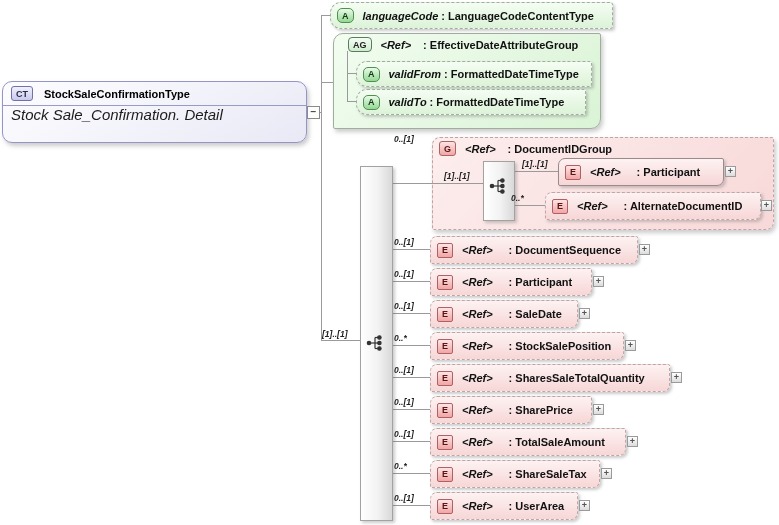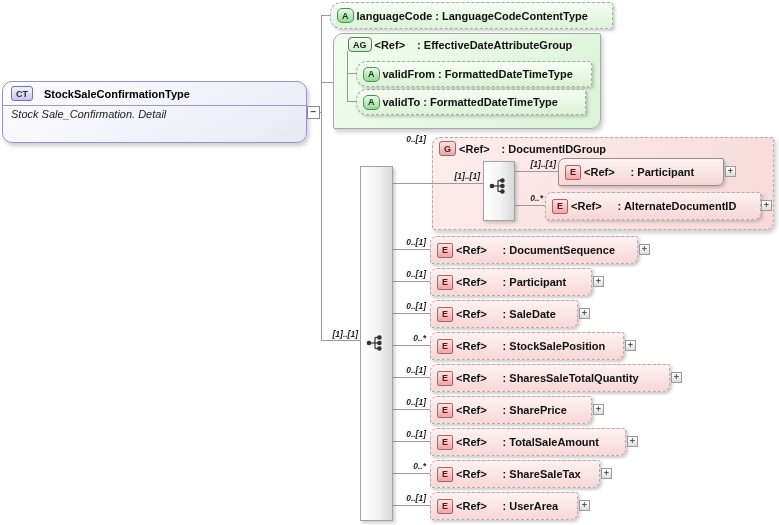--- a/index.html
+++ b/index.html
@@ -7,33 +7,33 @@
           font-family:"Liberation Sans",sans-serif;}
   svg.wires{position:absolute;left:0;top:0;z-index:2;pointer-events:none;}
 
   
   .node{position:absolute;display:flex;align-items:center;z-index:3;
         font-weight:bold;font-size:11px;color:#111;white-space:nowrap;
         box-shadow:2px 2px 3px rgba(110,110,110,.35);}
   .badge{display:inline-flex;align-items:center;justify-content:center;
          height:13px;padding:0 4px;margin-left:6px;font-size:9px;font-weight:bold;
          border-radius:3px;flex:0 0 auto;}
-  .ref{margin-left:3px;}
+  .ref{margin-left:9px;font-style:italic;}
   .type{margin-left:16px;}
   .type.t-sm{margin-left:3px;}
   .type.t-md{margin-left:12px;}
 
   
   .ct-box{position:absolute;z-index:3;border:1px solid #9494c6;border-radius:10px;
           background:linear-gradient(150deg,#fdfdff 0%,#e9e9f6 100%);
           box-shadow:2px 3px 4px rgba(110,110,110,.35);}
   .ct-head{display:flex;align-items:center;height:23px;border-bottom:1px solid #9a9ac8;}
   .badge.b-ct{background:linear-gradient(#f1f1fd,#c9c9ec);border:1px solid #7070ad;color:#2a2a4a;}
   .ct-title{margin-left:11px;font-size:11px;font-weight:bold;color:#000;}
-  .ct-anno{padding:3px 8px 0 8px;font-size:11px;line-height:11.5px;font-style:italic;color:#1c1c1c;
+  .ct-anno{padding:3px 8px 0 8px;font-size:15px;line-height:11.5px;font-style:italic;color:#1c1c1c;
            white-space:normal;}
 
   
   .attr{height:25px;border:1px dashed #9fae9f;border-radius:11px 3px 3px 11px;
         background:linear-gradient(180deg,#f5fdf3 0%,#dcf3d8 100%);}
   .badge.b-a{background:linear-gradient(#e9fbe9,#94d894);border:1px solid #4f8f4f;color:#143814;border-radius:5px;}
   .badge.b-ag{background:linear-gradient(#f5fdf5,#cfeccf);border:1px solid #5c7a5c;color:#222;border-radius:4px;}
   .ag-box{position:absolute;z-index:1;border:1px solid #9fae9f;border-radius:10px 2px 10px 2px;
           background:linear-gradient(135deg,#f2fdf0 0%,#daf3d6 100%);
           box-shadow:2px 3px 4px rgba(110,110,110,.35);}
@@ -51,21 +51,21 @@
            box-shadow:2px 3px 4px rgba(110,110,110,.35);}
 
   
   .bar{position:absolute;z-index:3;border:1px solid #a2a2a2;
        background:linear-gradient(90deg,#ffffff 0%,#f2f2f2 55%,#d9d9d9 100%);
        box-shadow:2px 2px 3px rgba(110,110,110,.35);}
   .seq-icon{position:absolute;z-index:4;}
 
   
   .card{position:absolute;z-index:4;font-size:8.5px;font-weight:bold;font-style:italic;
-        color:#222;text-align:right;white-space:nowrap;}
+        color:#222;white-space:nowrap;}
   .plus{position:absolute;z-index:4;width:9px;height:9px;border:1px solid #9a9a9a;
         background:linear-gradient(#ffffff,#dcdcdc);color:#555;font-size:9px;font-weight:bold;
         line-height:8px;text-align:center;cursor:pointer;}
   .minus{position:absolute;z-index:4;width:11px;height:11px;border:1px solid #8a8a8a;
          background:#fdfdfd;color:#444;font-size:10px;font-weight:bold;line-height:9px;
          text-align:center;cursor:pointer;}
 </style>
 </head>
 <body>
 

